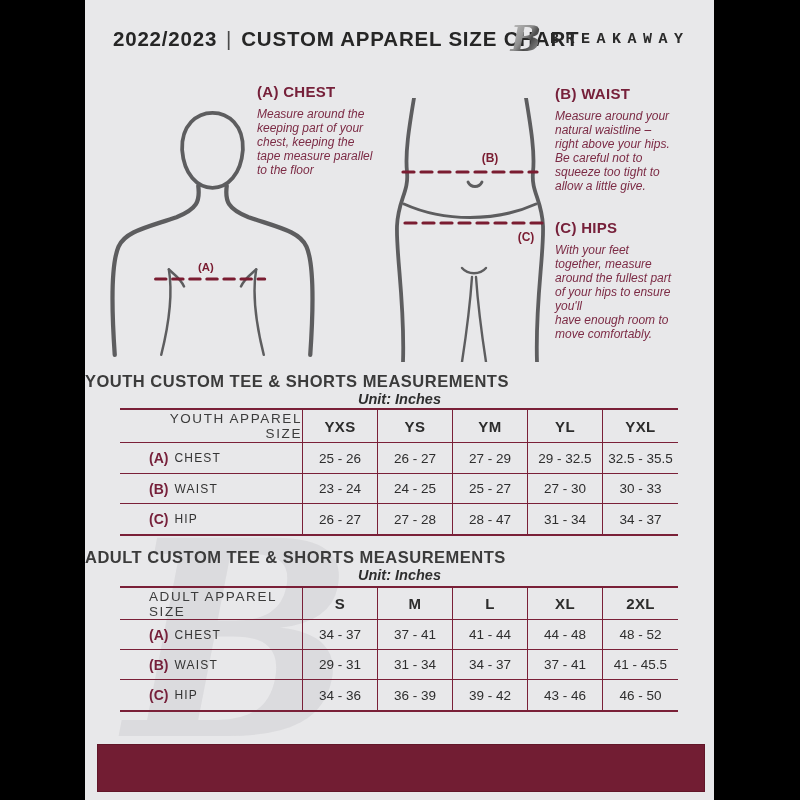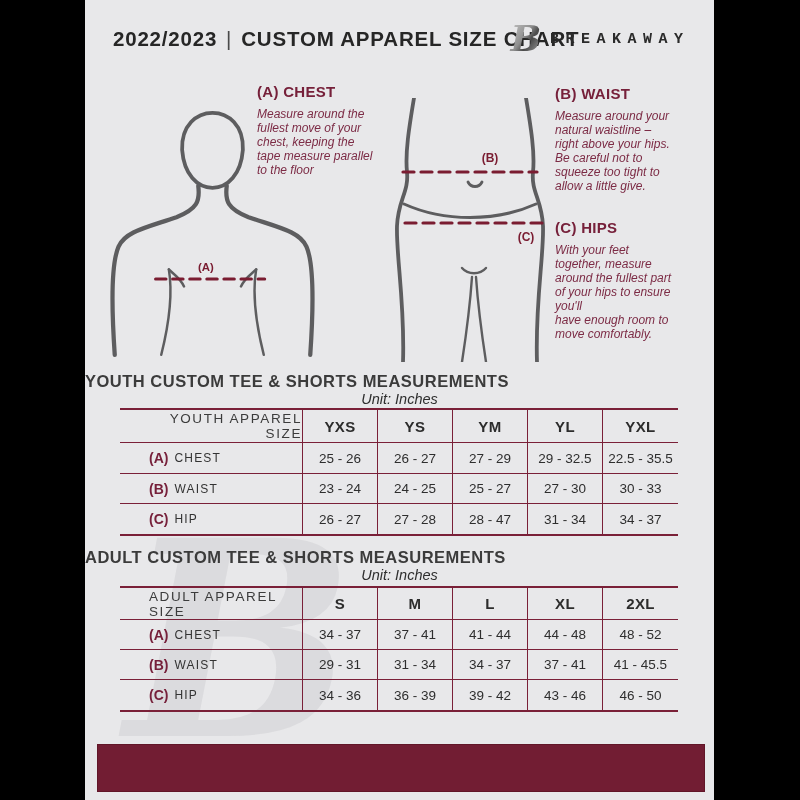--- a/index.html
+++ b/index.html
@@ -35,21 +35,21 @@
     font-size:12px;line-height:14px;font-style:italic;font-weight:500;
     color:#7c2b45;white-space:pre-line;
   }
   
   .sec-title{
     position:absolute;left:0;width:629px;text-align:left;
     font-size:16.5px;font-weight:700;letter-spacing:.5px;color:#3b3b3b;
   }
   .sec-unit{
     position:absolute;left:0;width:629px;text-align:center;
-    font-size:14.5px;font-style:italic;font-weight:400;color:#2e2e2e;
+    font-size:14.5px;font-style:italic;font-weight:700;color:#2e2e2e;
   }
   .size-table{
     position:absolute;left:35px;width:558px;display:grid;
     grid-template-columns:183px 75px 75px 75px 75px 75px;
     border-top:2.5px solid #7a2038;border-bottom:2.5px solid #7a2038;
   }
   .cell{
     display:flex;align-items:center;justify-content:center;
     border-right:1.6px solid #7a2038;border-bottom:1.6px solid #7a2038;
     color:#2e2e2e;font-size:13.5px;background:transparent;
@@ -122,21 +122,21 @@
     <path d="M84,179 C86,208 90,238 94,264" stroke-width="2.4"></path>
     <path d="M11,74 L145,74" stroke="#7a1c31" stroke-width="3.2" stroke-dasharray="11 7"></path>
     <path d="M13,125 L151,125" stroke="#7a1c31" stroke-width="3.2" stroke-dasharray="11 7"></path>
     <text x="98" y="64" text-anchor="middle" font-size="12" font-weight="bold" fill="#7a1c31" stroke="none">(B)</text>
     <text x="134" y="143" text-anchor="middle" font-size="12" font-weight="bold" fill="#7a1c31" stroke="none">(C)</text>
   </svg>
 
   <div class="guide-block" style="left:172px;top:83px;width:152px;">
     <div class="guide-head">(A) CHEST</div>
     <div class="guide-text">Measure around the
-fullest move of your
+keeping part of your
 chest, keeping the
 tape measure parallel
 to the floor</div>
   </div>
   <div class="guide-block" style="left:470px;top:85px;width:158px;">
     <div class="guide-head">(B) WAIST</div>
     <div class="guide-text">Measure around your
 natural waistline –
 right above your hips.
 Be careful not to
@@ -166,21 +166,21 @@
     <div class="cell colhead lastcol">YXL</div>
 
     <div class="cell lbl">
         <span class="row-letter">(A)</span>
         <span class="row-label">CHEST</span>
       </div>
     <div class="cell">25 - 26</div>
     <div class="cell">26 - 27</div>
     <div class="cell">27 - 29</div>
     <div class="cell">29 - 32.5</div>
-    <div class="cell lastcol">22.5 - 35.5</div>
+    <div class="cell lastcol">32.5 - 35.5</div>
 
     <div class="cell lbl">
         <span class="row-letter">(B)</span>
         <span class="row-label">WAIST</span>
       </div>
     <div class="cell">23 - 24</div>
     <div class="cell">24 - 25</div>
     <div class="cell">25 - 27</div>
     <div class="cell">27 - 30</div>
     <div class="cell lastcol">30 - 33</div>

